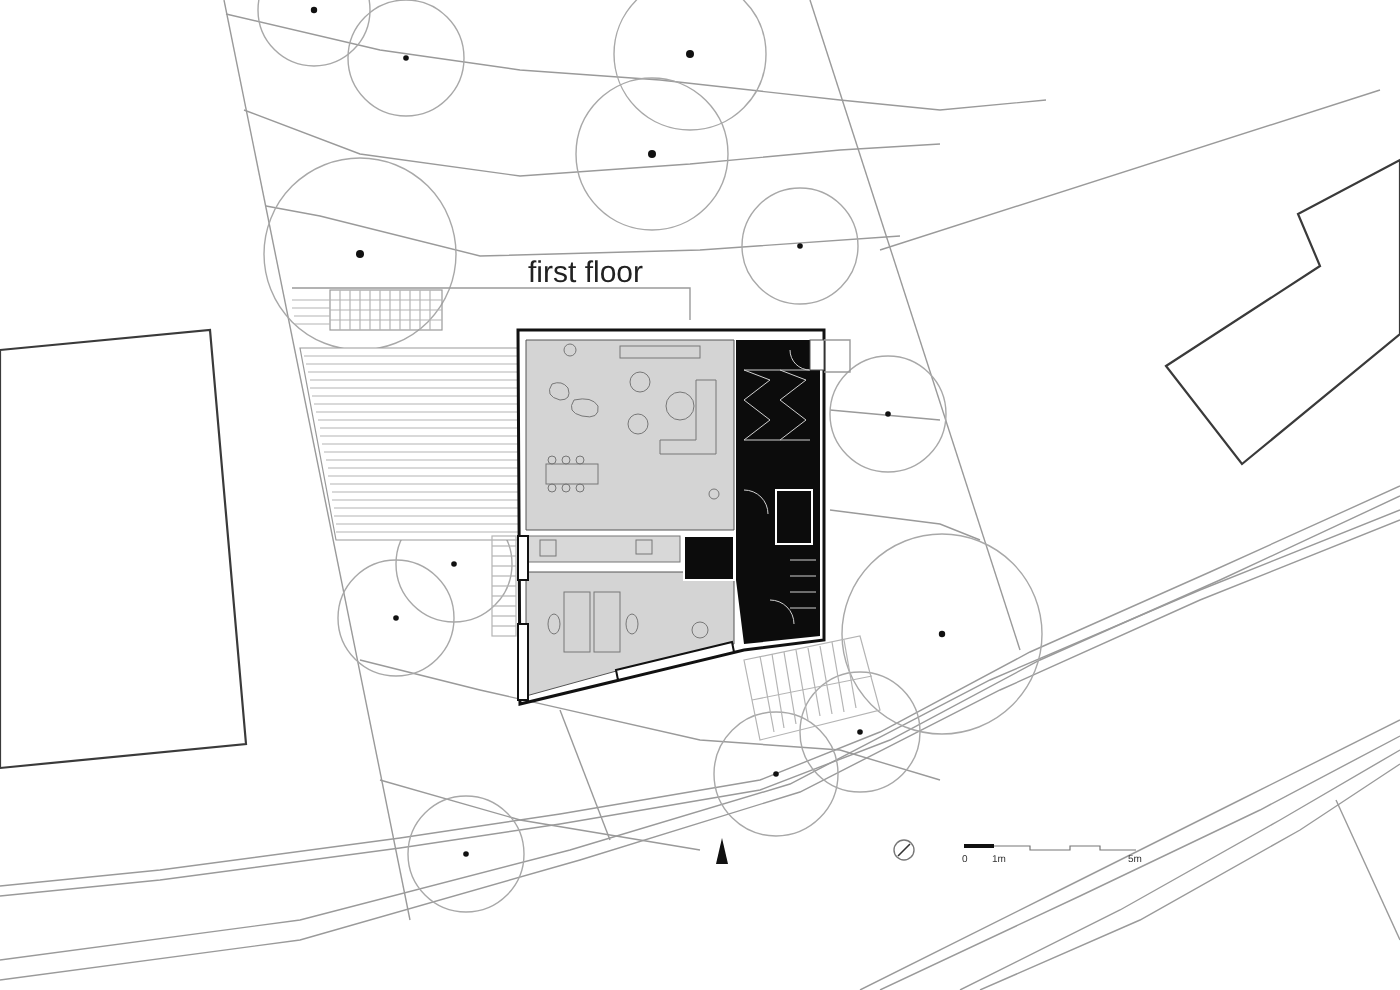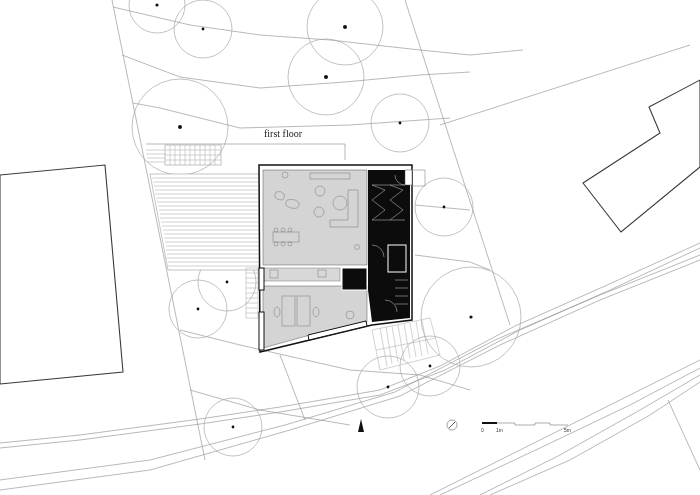--- a/index.html
+++ b/index.html
@@ -3,21 +3,21 @@
   <meta charset="utf-8">
   <style>
     html, body { margin: 0; padding: 0; background: #ffffff; }
     body { width: 700px; height: 495px; overflow: hidden; position: relative; font-family: "Liberation Sans", sans-serif; }
     svg { position: absolute; left: 0; top: 0; }
     .thin { fill: none; stroke: #9a9a9a; stroke-width: 0.7; }
     .bld { fill: none; stroke: #3a3a3a; stroke-width: 1.1; }
     .tree { fill: none; stroke: #a8a8a8; stroke-width: 0.7; }
     .trunk { fill: #111; }
     .hatch { stroke: #b4b4b4; stroke-width: 0.6; }
-    .label { position: absolute; color: #222; font-size: 10px; white-space: nowrap; font-family: Liberation Serif, serif; }
+    .label { position: absolute; color: #222; font-size: 15px; white-space: nowrap; }
     .small { font-size: 5px; color: #333; position: absolute; }
   </style>
 </head>
 <body>
 
 <svg width="700" height="495" viewBox="0 0 700 495">
 
   <polygon class="bld" points="0,175 105,165 123,372 0,384"></polygon>
 
   <polygon class="bld" points="583,183 660,133 649,107 700,80 700,167 621,232"></polygon>

